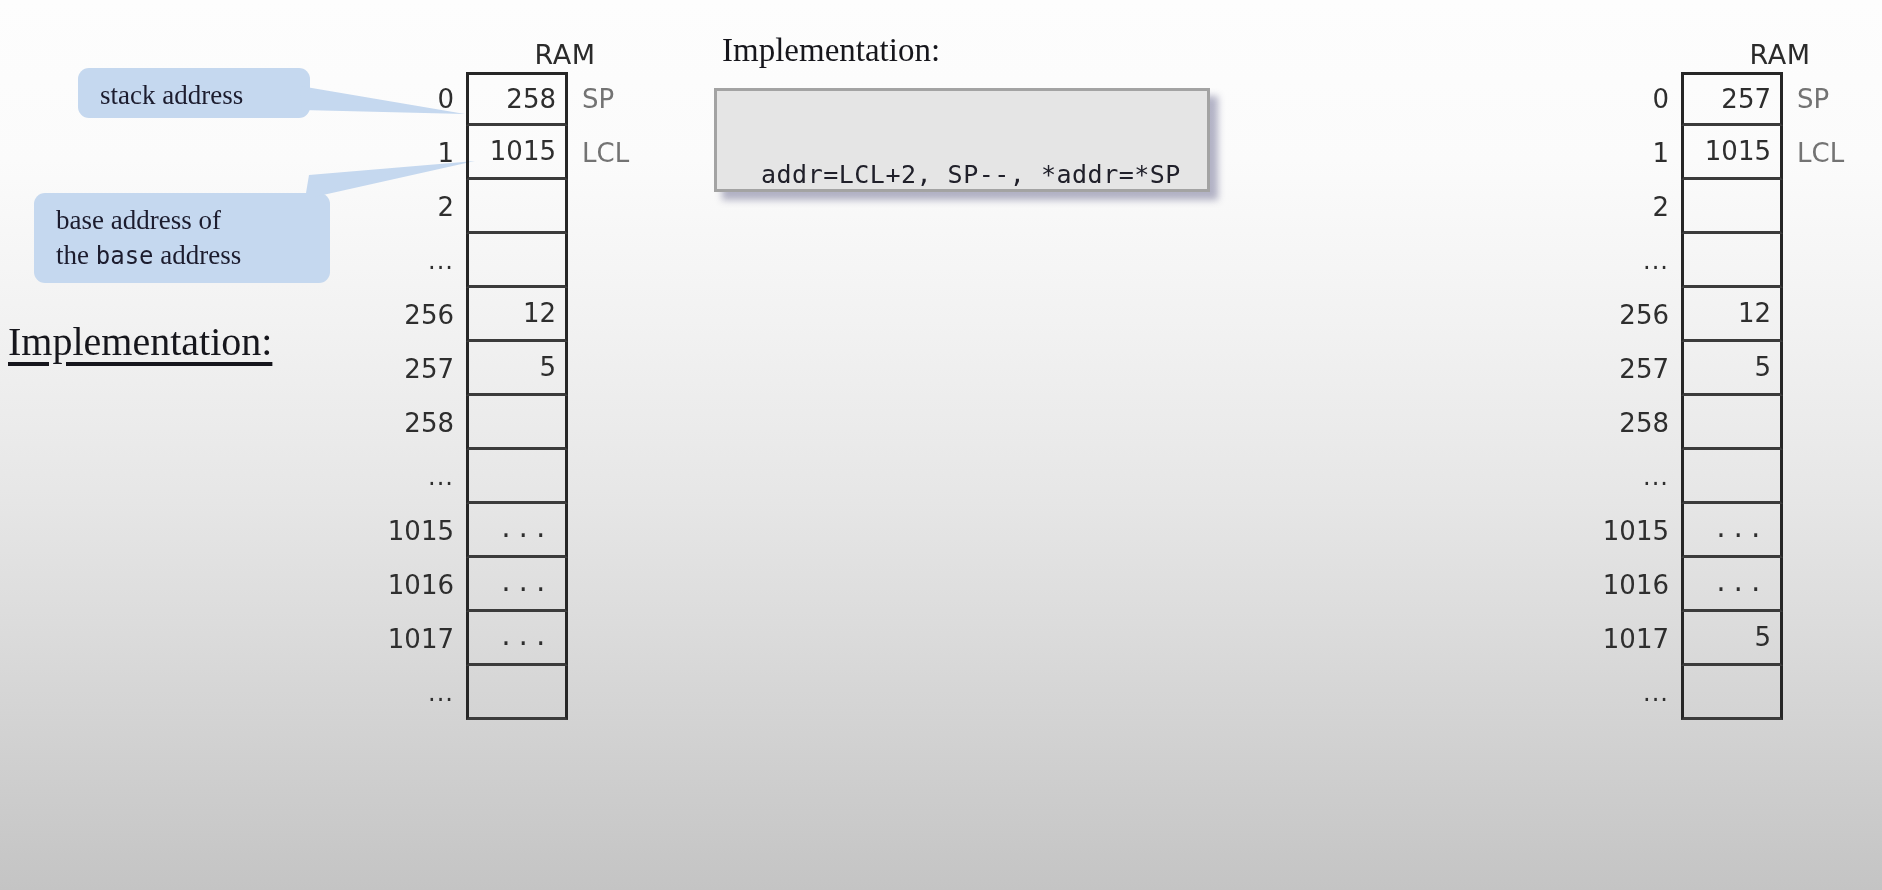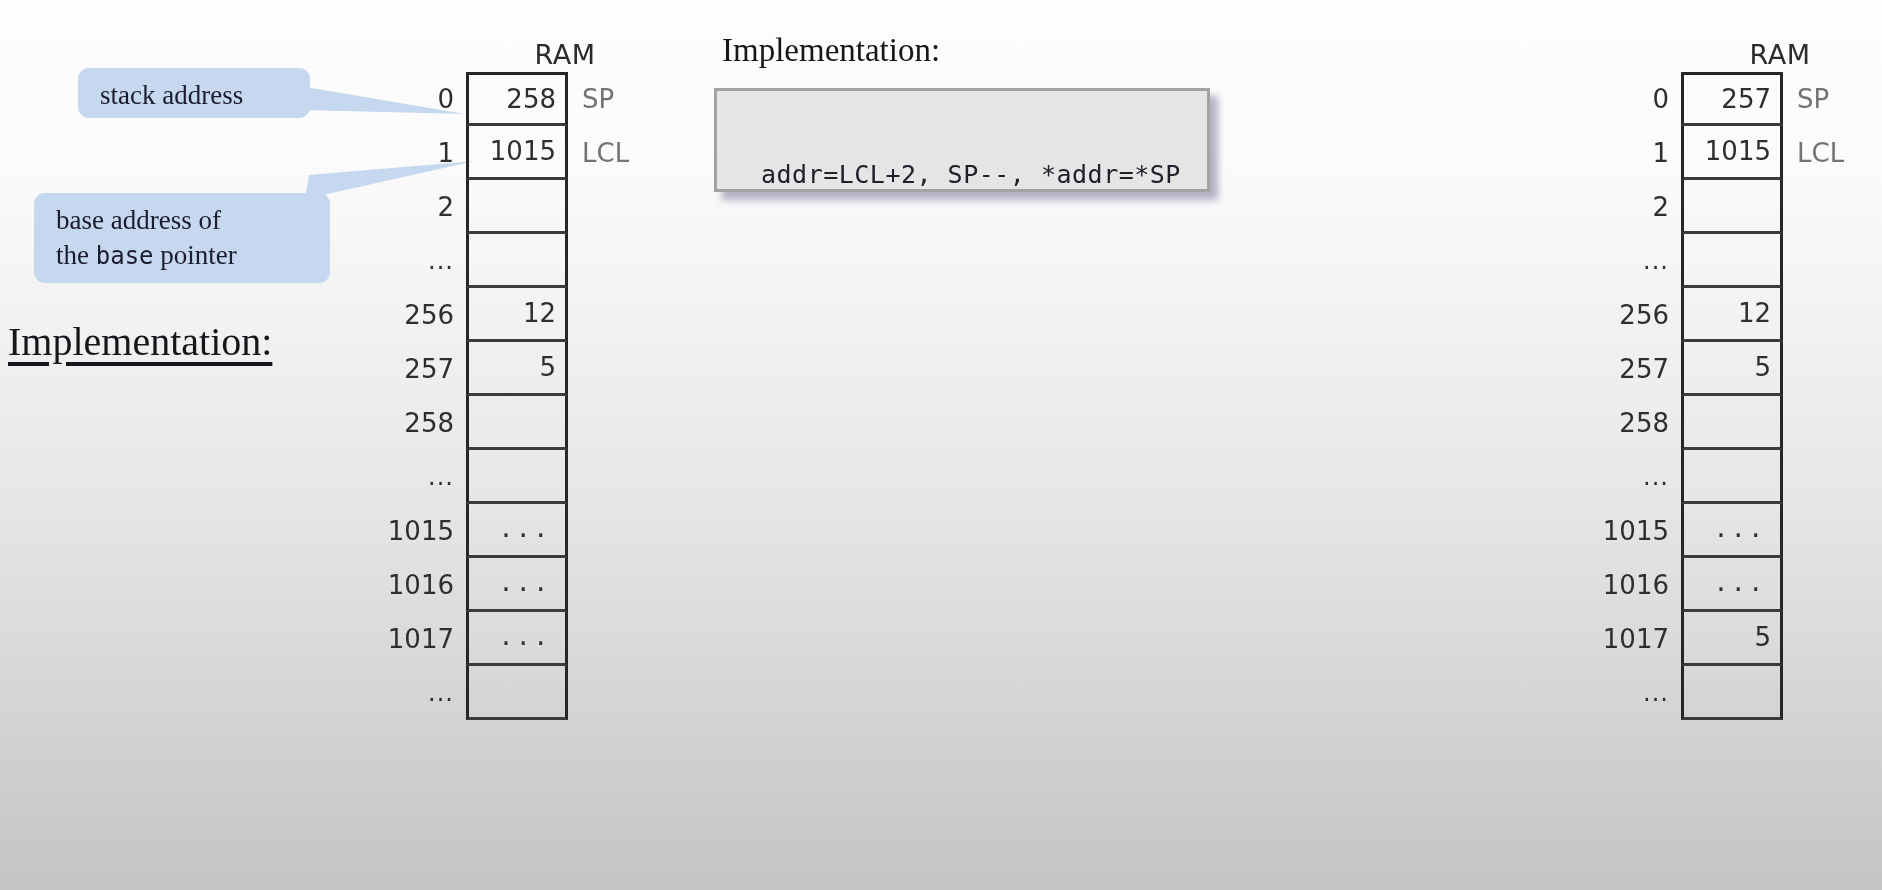--- a/index.html
+++ b/index.html
@@ -176,21 +176,21 @@
   <div class="callout" style="left:78px; top:68px; width:232px; height:50px;">
     <span>stack address</span>
   </div>
   <svg class="callout-tail" style="left:300px; top:82px; width:170px; height:48px;" viewBox="0 0 170 48">
     <polygon points="0,4 165,32 2,28" fill="#c5d8ef"></polygon>
   </svg>
 
   <div class="callout" style="left:34px; top:162px; width:296px; height:90px;margin-top:31px;">
     <div>base address of</div>
     <div>
-      <span>the </span><span class="mono">base</span><span> pointer</span>
+      <span>the </span><span class="mono">base</span><span> address</span>
     </div>
   </div>
   <svg class="callout-tail" style="left:305px; top:155px; width:175px; height:50px;" viewBox="0 0 175 50">
     <polygon points="0,44 170,6 4,20" fill="#c5d8ef"></polygon>
   </svg>
 
   <div class="impl-underlined" style="left:8px; top:318px;">Implementation:</div>
 
   <div class="ram-block" style="left:370px; top:38px;">
     <div class="ram-title" style="width:198px; margin-left:96px;">RAM</div>

